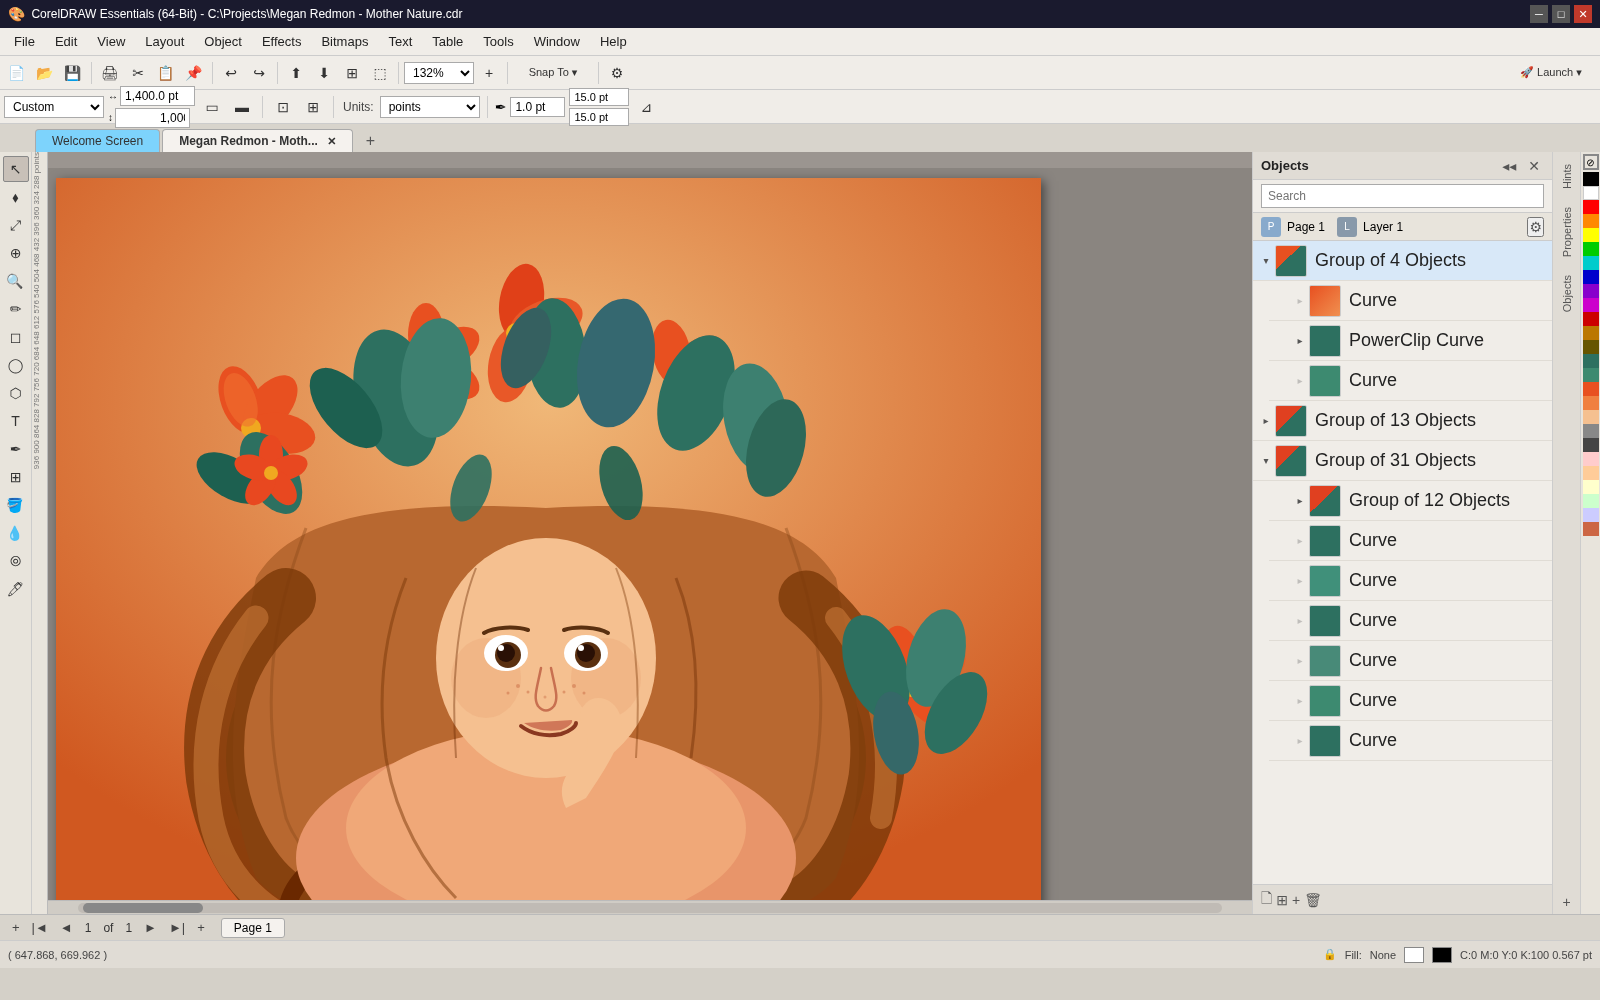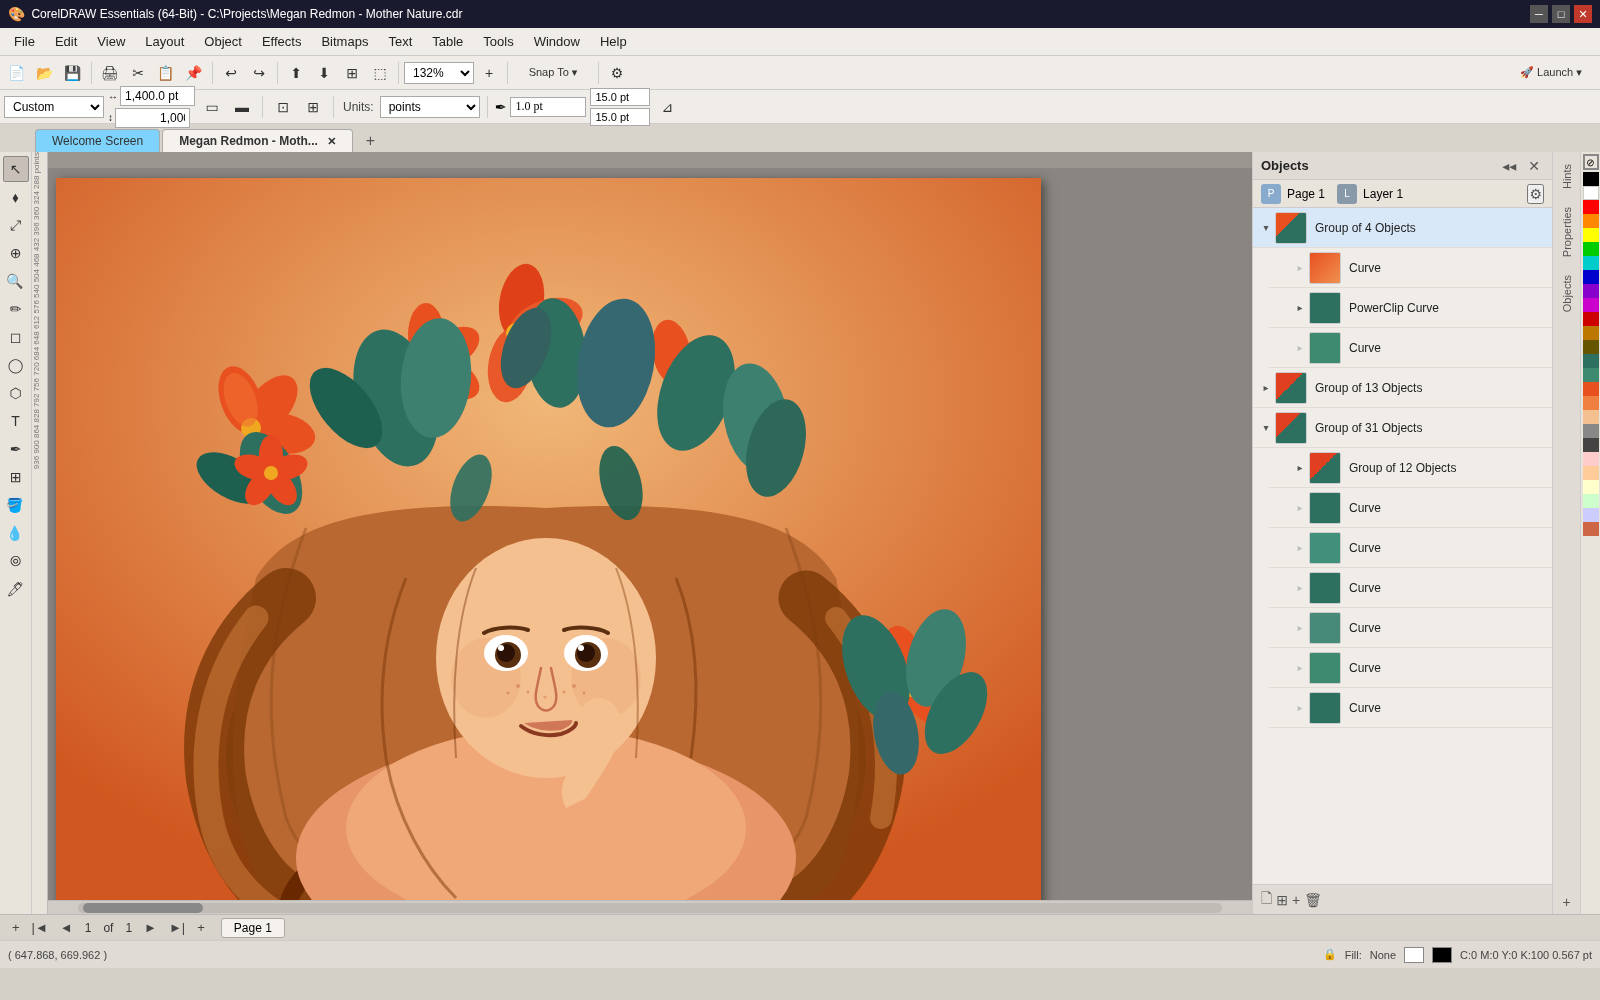--- a/index.html
+++ b/index.html
@@ -244,21 +244,21 @@
       margin-right: 2px;
     }
     .obj-thumbnail {
       width: 32px; height: 32px;
       border: 1px solid #ccc;
       border-radius: 2px;
       margin-right: 8px;
       overflow: hidden;
       flex-shrink: 0;
     }
-    .obj-label { font-size: 12px; color: #222; }
+    .obj-label { font-size: 18px; color: #222; }
     .thumb-group { background: linear-gradient(135deg, #e04020 40%, #2d7060 40%); }
 
     
     #right-tabs {
       width: 28px;
       background: #e0dcd5;
       border-left: 1px solid #ccc;
       display: flex;
       flex-direction: column;
       align-items: center;
@@ -427,21 +427,21 @@
   <button class="tb-btn">⊞</button>
   <div class="tb-sep"></div>
   <span class="prop-label">Units:</span>
   <select class="prop-select">
     <option>points</option>
     <option>inches</option>
     <option>mm</option>
   </select>
   <div class="tb-sep"></div>
   <span style="font-size:14px;">✒</span>
-  <input type="text" class="prop-input" value="1.0 pt" style="width: 76px; font-family: Liberation Serif, serif;">
+  <input type="text" class="prop-input" value="1.0 pt" style="width: 55px;">
   <div style="display:flex;flex-direction:column;gap:2px;">
     <input type="text" class="prop-input" value="15.0 pt" style="width: 60px; height: 18px; font-size: 11px;">
     <input type="text" class="prop-input" value="15.0 pt" style="width: 60px; height: 18px; font-size: 11px;">
   </div>
   <button class="tb-btn">⊿</button>
 </div>
 
 <div id="tabs-bar">
   <div class="tab">
     <span>Welcome Screen</span>
@@ -645,20 +645,23 @@
 
   <div id="objects-panel">
     <div id="objects-panel-header">
       <span id="objects-panel-title">Objects</span>
       <div style="display:flex;align-items:center;gap:4px;">
         <button class="panel-header-btn">◂◂</button>
         <button class="panel-header-btn">✕</button>
       </div>
     </div>
 
+    <div id="objects-search">
+      <input type="text" placeholder="Search" style="width: 100%; height: 24px; font-size: 12px; border: 1px solid rgb(170, 170, 170); padding: 0px 6px; background: rgb(255, 255, 255);">
+    </div>
 
     <div id="layer-bar">
       <div class="layer-info">
         <div style="width:20px;height:20px;background:#88aacc;border-radius:3px;display:flex;align-items:center;justify-content:center;font-size:10px;color:#fff;">P</div>
         <span>Page 1</span>
         <div style="width:20px;height:20px;background:#8899aa;border-radius:3px;display:flex;align-items:center;justify-content:center;font-size:10px;color:#fff;margin-left:6px;">L</div>
         <span>Layer 1</span>
       </div>
       <button class="gear-icon">⚙</button>
     </div>

